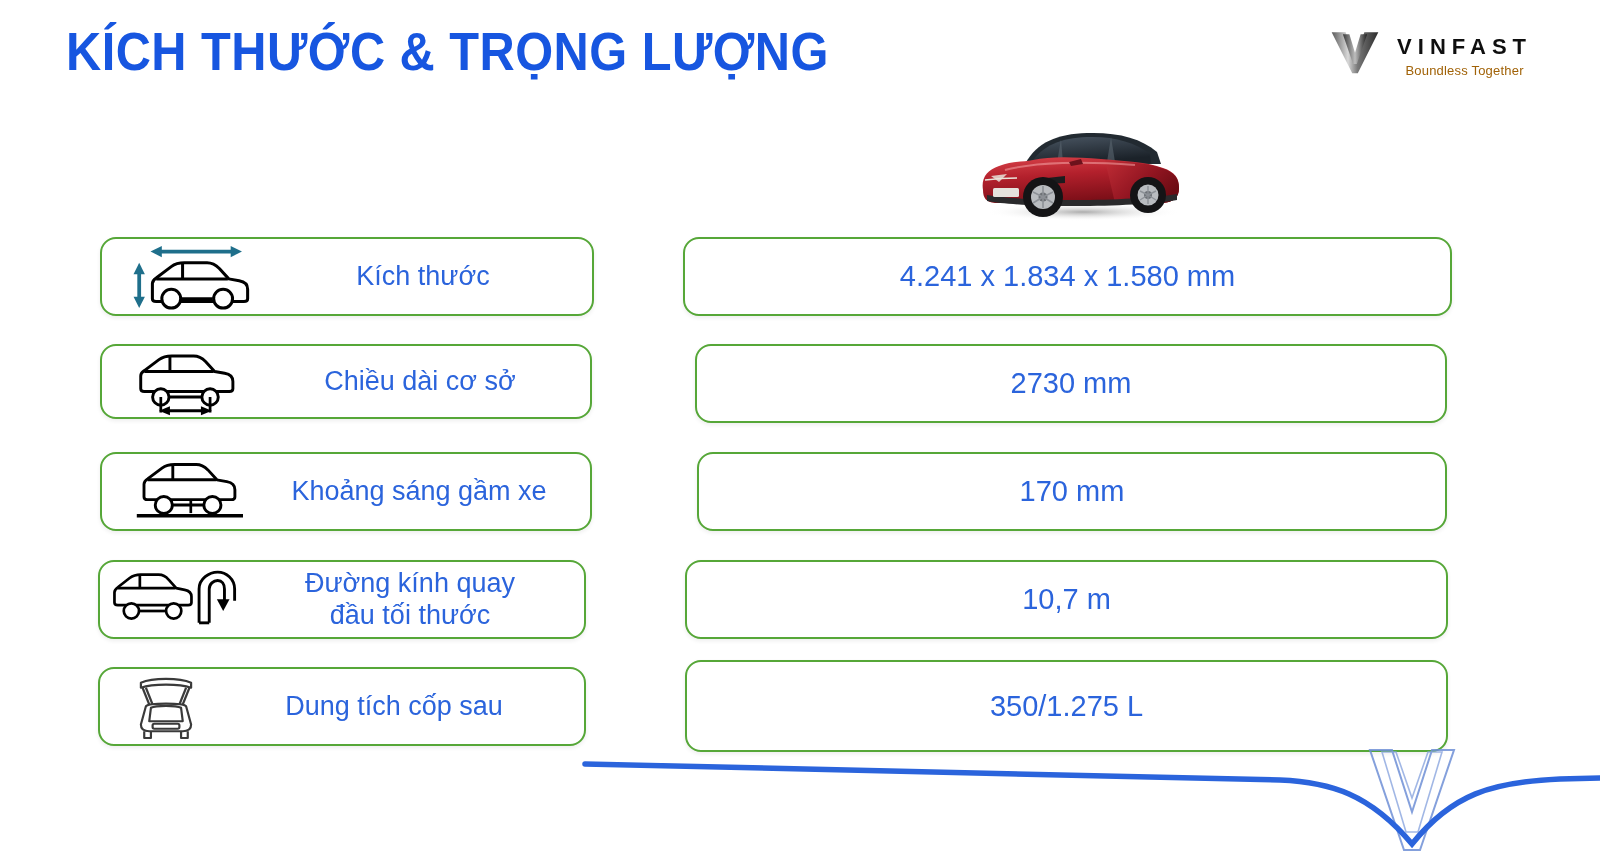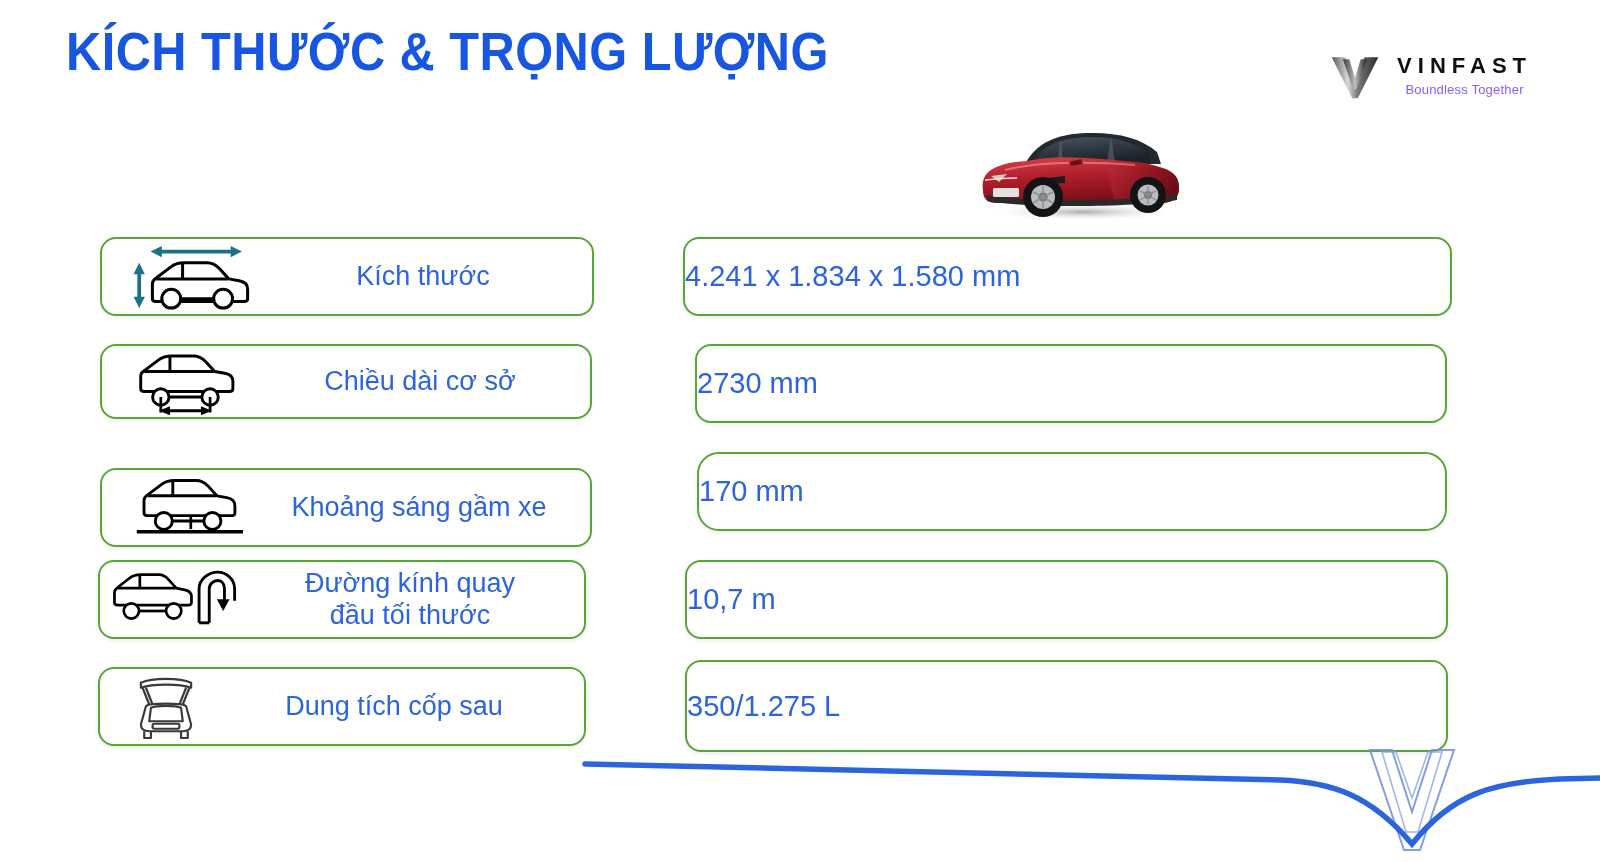--- a/index.html
+++ b/index.html
@@ -25,40 +25,39 @@
     white-space: nowrap;
     line-height: 1.15;
   }
 
   
   #brand-logo {
     position: absolute;
     right: 68px;
     top: 22px;
     display: flex;
-    align-items: center;
+    align-items: flex-end;
     gap: 14px;
-    margin-top: 25px;
   }
   #brand-logo .mark { width: 56px; height: 56px; }
   #brand-logo .wordmark {
     display: flex;
     flex-direction: column;
     align-items: center;
   }
   #brand-logo .wordmark .name {
     font-size: 22px;
     font-weight: bold;
     letter-spacing: 6px;
     color: #0f0f0f;
     line-height: 1.2;
   }
   #brand-logo .wordmark .tagline {
     font-size: 13px;
-    color: #8b5cf6;
+    color: #a16207;
     letter-spacing: 0.2px;
     margin-top: 3px;
   }
 
   
   #car-photo {
     position: absolute;
     left: 965px;
     top: 112px;
     width: 230px;
@@ -71,21 +70,21 @@
   .label-box, .value-box {
     position: absolute;
     border: 2.4px solid #56A738;
     border-radius: 16px;
     background: #ffffff;
     box-shadow: 0 2px 4px rgba(0,0,0,0.07);
     display: flex;
     align-items: center;
   }
   .label-box { justify-content: flex-start; padding-left: 24px; gap: 10px; }
-  .value-box { justify-content: flex-start; }
+  .value-box { justify-content: center; }
 
   .label-icon { flex: 0 0 auto; display: flex; align-items: center; justify-content: center; }
   .label-text {
     flex: 1 1 auto;
     text-align: center;
     color: #2B64DC;
     font-size: 27px;
     line-height: 1.18;
     padding-right: 14px;
   }
@@ -269,40 +268,40 @@
       </svg>
     </span>
     <span class="label-text">Chiều dài cơ sở</span>
   </div>
   <div class="value-box" style="left:695px; top:344px; width:752px; height:79px;">
     <span class="value-text">2730 mm</span>
   </div>
 </div>
 
 <div class="spec-row">
-  <div class="label-box" style="left:100px; top:468px; width:492px; height:79px;">
+  <div class="label-box" style="left:100px; top:452px; width:492px; height:79px;">
     <span class="label-icon">
       <svg viewBox="0 0 140 72" width="126" height="65">
         <g stroke="#000" stroke-width="3.2" fill="none" stroke-linejoin="round">
           <path d="M20 42 L20 28 C20 26 21 24 24 22 L40 10 C44 7 48 6 54 6
                    L78 6 C83 6 87 8 91 12 L101 23 L112 25 C118 26 121 29 121 34
                    L121 42 C121 44 119 45 117 45 L24 45 C21 45 20 44 20 42 Z"></path>
           <line x1="52" y1="7" x2="52" y2="23"></line>
           <line x1="24" y1="23" x2="100" y2="23"></line>
           <line x1="50" y1="51" x2="88" y2="51"></line>
         </g>
         <circle cx="42" cy="51" r="9.5" fill="#fff" stroke="#000" stroke-width="3.2"></circle>
         <circle cx="96" cy="51" r="9.5" fill="#fff" stroke="#000" stroke-width="3.2"></circle>
         <line x1="72" y1="46" x2="72" y2="60" stroke="#000" stroke-width="3"></line>
         <line x1="12" y1="63" x2="130" y2="63" stroke="#000" stroke-width="4"></line>
       </svg>
     </span>
     <span class="label-text">Khoảng sáng gầm xe</span>
   </div>
-  <div class="value-box" style="left:697px; top:452px; width:750px; height:79px;border-radius:22px;">
+  <div class="value-box" style="left:697px; top:452px; width:750px; height:79px;">
     <span class="value-text">170 mm</span>
   </div>
 </div>
 
 <div class="spec-row">
   <div class="label-box" style="left:98px; top:560px; width:488px; height:79px; padding-left:4px;">
     <span class="label-icon">
       <svg viewBox="0 0 160 78" width="136" height="66">
         <g stroke="#000" stroke-width="3.2" fill="none" stroke-linejoin="round">
           <path d="M12 42 L12 30 C12 28 13 26 16 24 L30 13 C34 10 38 9 43 9

